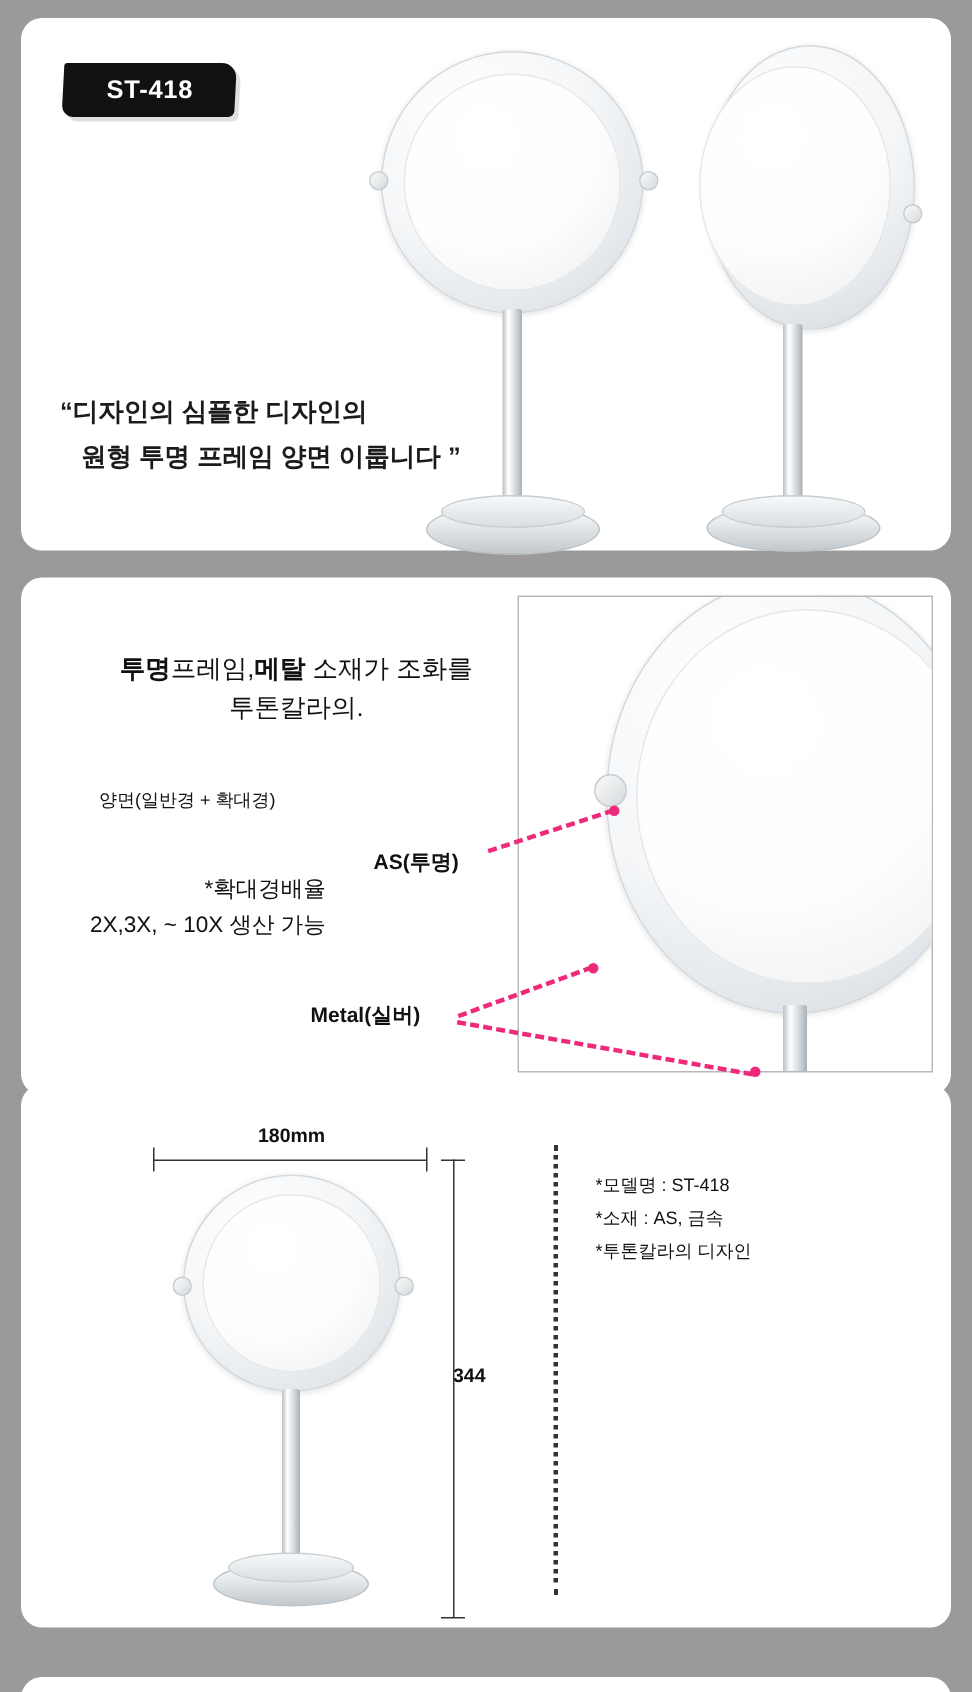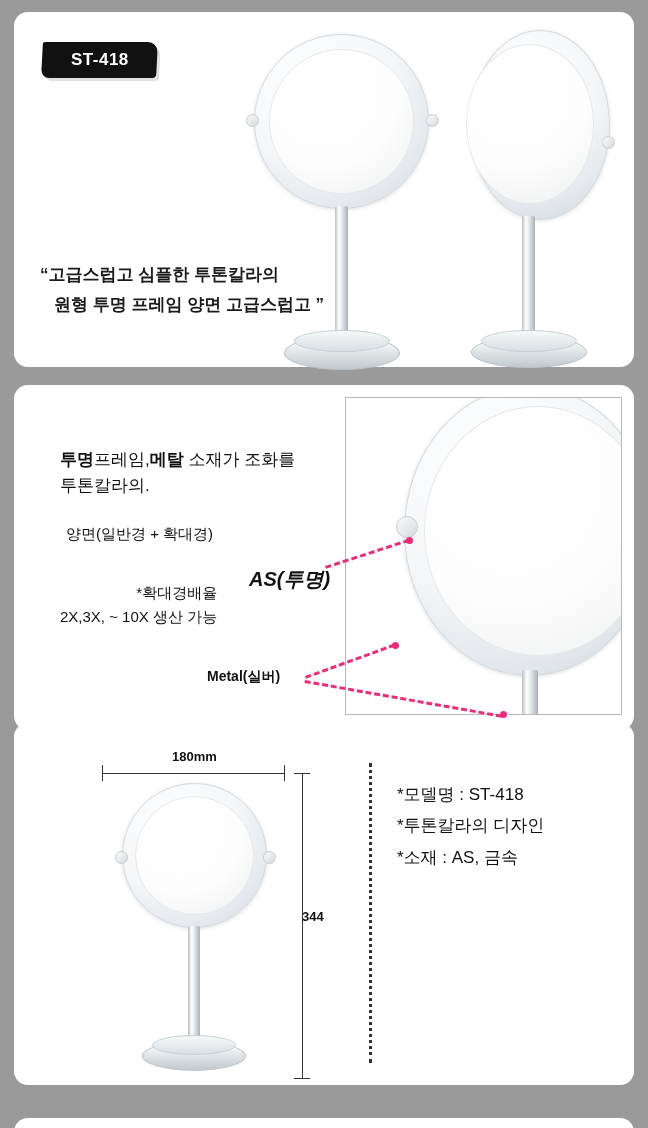--- a/index.html
+++ b/index.html
@@ -91,32 +91,33 @@
     position: absolute;
     border-radius: 50%;
     background: linear-gradient(to bottom,#f7f9fa,#d9dee1);
     border: 1px solid #c9ced2;
   }
 
   
   #card2 { top: 385px; height: 345px; }
   .c2-title {
     position: absolute;
-    left: 46px; top: 62px;
+    left: 46px; top: 48px;
     width: 275px;
     font-size: 17px;
     color: #111;
     line-height: 1.5;
     font-weight: bold;
+    text-align: center;
   }
   .c2-title .thin { font-weight: normal; }
   .c2-sub {
     position: absolute;
     left: 52px; top: 140px;
-    font-size: 15px;
+    font-size: 12px;
     color: #111;
   }
   .c2-note {
     position: absolute;
     left: 46px; top: 196px;
     font-size: 15px;
     color: #111;
     line-height: 1.6;
     text-align: right;
   }
@@ -124,24 +125,23 @@
     position: absolute;
     left: 331px; top: 12px;
     width: 277px; height: 318px;
     border: 1px solid #b9b9b9;
     background: #fff;
     overflow: hidden;
   }
   .label-as {
     position: absolute;
     left: 249px; top: 566px;
-    font-size: 20px;
-    font-weight: bold;
-    color: #111;
-    font-style: italic;
+    font-size: 14px;
+    font-weight: bold;
+    color: #111;
   }
   .label-metal {
     position: absolute;
     left: 207px; top: 668px;
     font-size: 14px;
     font-weight: bold;
     color: #111;
   }
   .dash {
     position: absolute;
@@ -153,21 +153,21 @@
     position: absolute;
     width: 7px; height: 7px; border-radius: 50%;
     background: #ee2b7b;
   }
 
   
   #card3 { top: 723px; height: 362px; }
   .spec {
     position: absolute;
     left: 383px; top: 56px;
-    font-size: 17px;
+    font-size: 12px;
     color: #111;
     line-height: 1.85;
   }
   .vdivider {
     position: absolute;
     left: 355px; top: 40px;
     height: 300px;
     border-left: 3px dotted #333;
   }
   .dim-label {
@@ -217,22 +217,22 @@
     <div class="mirror" style="left:430px; top:12px; width:175px; height:350px;">
       <div class="head" style="left:26px; top:6px; width:140px; height:190px; border-radius:50%;"></div>
       <div class="glass" style="left:22px; top:20px; width:128px; height:160px;"></div>
       <div class="pivot" style="left:158px; top:112px;"></div>
       <div class="stem" style="left:78px; top:192px; width:13px; height:130px;"></div>
       <div class="base" style="left:27px; top:312px; width:116px; height:32px;"></div>
       <div class="baseTop" style="left:37px; top:306px; width:96px; height:22px;"></div>
     </div>
 
     <div class="tagline">
-      <span>“고급스럽고 심플한 투톤칼라의</span>
-      <span class="l2">원형 투명 프레임 양면 고급스럽고 ”</span>
+      <span>“디자인의 심플한 디자인의</span>
+      <span class="l2">원형 투명 프레임 양면 이룹니다 ”</span>
     </div>
   </div>
 
   <div class="card" id="card2">
 
     <div class="c2-title">
       <span>투명</span><span class="thin">프레임,</span><span>메탈</span><span class="thin"> 소재가 조화를</span><br>
       <span class="thin">투톤칼라의.</span>
     </div>
 
@@ -285,20 +285,20 @@
       <div class="pivot" style="left:149px; top:68px;"></div>
       <div class="stem" style="left:74px; top:143px; width:12px; height:120px;"></div>
       <div class="base" style="left:28px; top:258px; width:104px; height:30px;"></div>
       <div class="baseTop" style="left:38px; top:252px; width:84px; height:20px;"></div>
     </div>
 
     <div class="vdivider"></div>
 
     <div class="spec">
       <div>*모델명 : ST-418</div>
+      <div>*소재 :  AS, 금속</div>
       <div>*투톤칼라의 디자인</div>
-      <div>*소재 :  AS, 금속</div>
     </div>
   </div>
 
   <div class="card" id="card4" style="top:1118px; height:40px;"></div>
 
 </div>
 
 </body></html>

